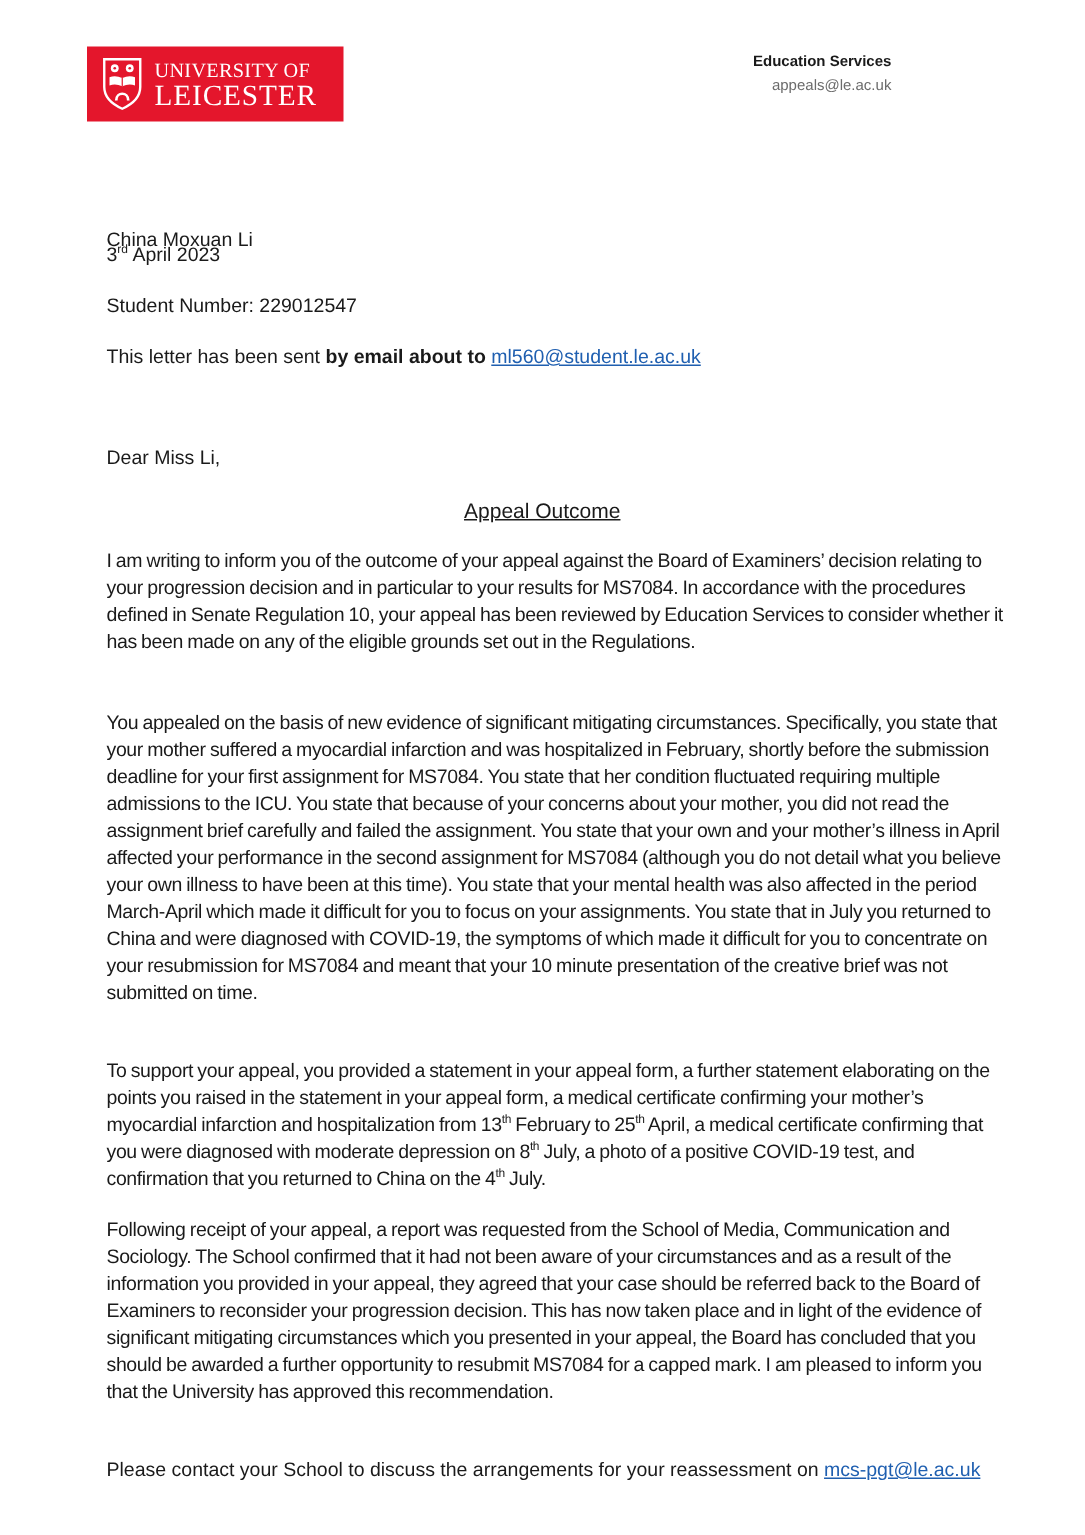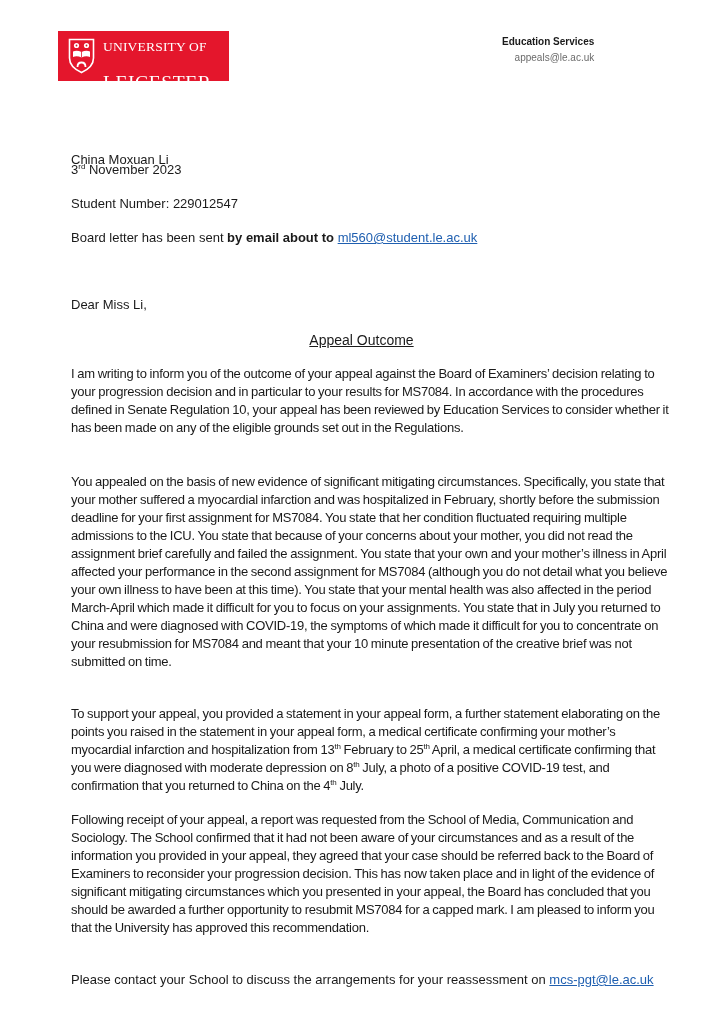--- a/index.html
+++ b/index.html
@@ -11,21 +11,21 @@
     .logo {
       position: absolute; left: 58px; top: 31px; width: 171px; height: 50px;
       background: #e4162c; display: flex; align-items: center;
     }
     .crest { position: absolute; left: 10px; top: 7px; width: 27px; height: 36px; }
     .logo-text {
       position: absolute; left: 45px; top: 9px;
       font-family: "Liberation Serif", serif; color: #ffffff; line-height: 1;
     }
     .logo-line1 { font-size: 13.5px; letter-spacing: 0.2px; }
-    .logo-line2 { font-size: 19.5px; letter-spacing: 0.6px; margin-top: 19px; }
+    .logo-line2 { font-size: 19.5px; letter-spacing: 0.6px; margin-top: 1px; }
     .dept {
       position: absolute; left: 502px; top: 34px;
       font-size: 10px; line-height: 16px;
     }
     .dept-name { font-weight: bold; color: #1a1a1a; }
     .dept-email { color: #6b6b6b; text-align: right; }
     .line { position: absolute; left: 71px; font-size: 13px; line-height: 18px; white-space: nowrap; }
     sup { font-size: 8px; line-height: 0; vertical-align: super; }
     a { color: #1f5fb0; text-decoration: underline; }
     .heading {
@@ -59,27 +59,27 @@
 </div>
 
 <div class="dept">
   <div class="dept-name">Education Services</div>
   <div class="dept-email">appeals@le.ac.uk</div>
 </div>
 
 <div class="line" style="top:151px;">China Moxuan Li</div>
 
 <div class="line" style="top:161px; top:161px;">
-  <span>3</span><sup>rd</sup><span> November 2023</span>
+  <span>3</span><sup>rd</sup><span> April 2023</span>
 </div>
 
 <div class="line" style="top:195px;">Student Number: 229012547</div>
 
 <div class="line" style="top:229px;">
-  <span>Board letter has been sent </span><b>by email about to</b> <a href="#">ml560@student.le.ac.uk</a>
+  <span>This letter has been sent </span><b>by email about to</b> <a href="#">ml560@student.le.ac.uk</a>
 </div>
 
 <div class="line" style="top:296px;">Dear Miss Li,</div>
 
 <div class="heading">
   <span>Appeal Outcome</span>
 </div>
 
 <div class="para" style="top:365px;">I am writing to inform you of the outcome of your appeal against the Board of Examiners’ decision relating to your progression decision and in particular to your results for MS7084.   In accordance with the procedures defined in Senate Regulation 10, your appeal has been reviewed by Education Services to consider whether it has been made on any of the eligible grounds set out in the Regulations.</div>
 

